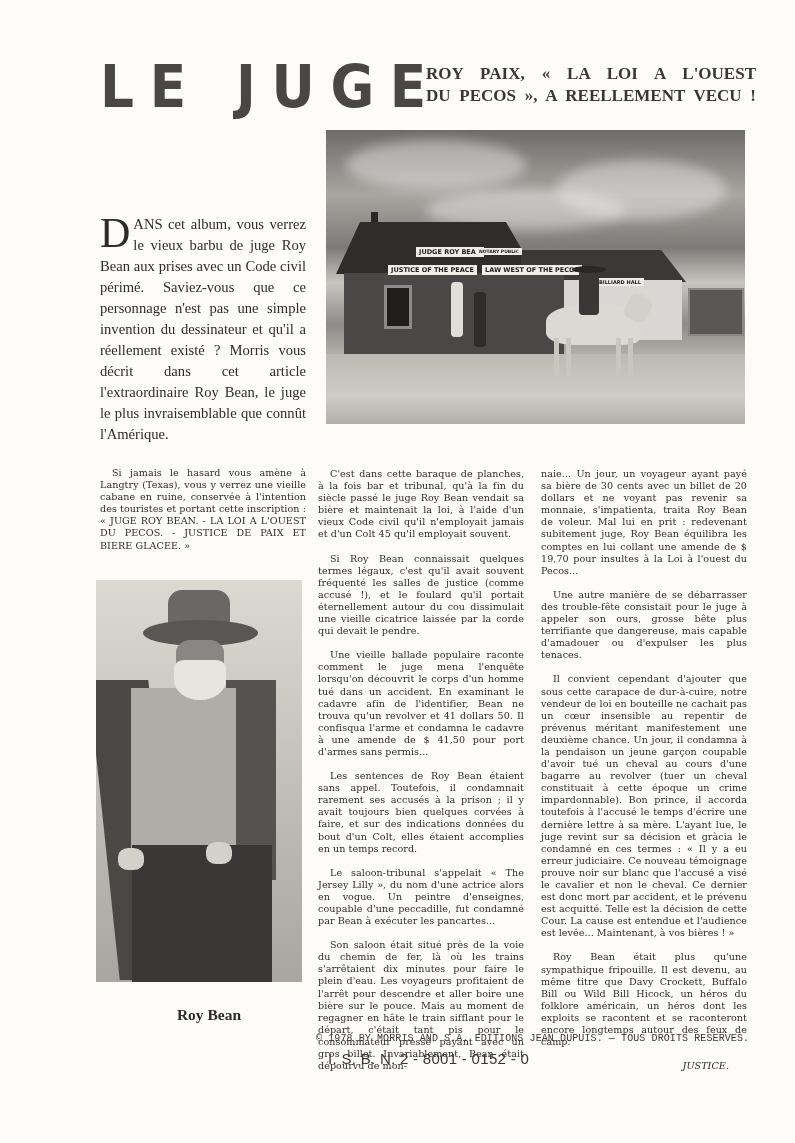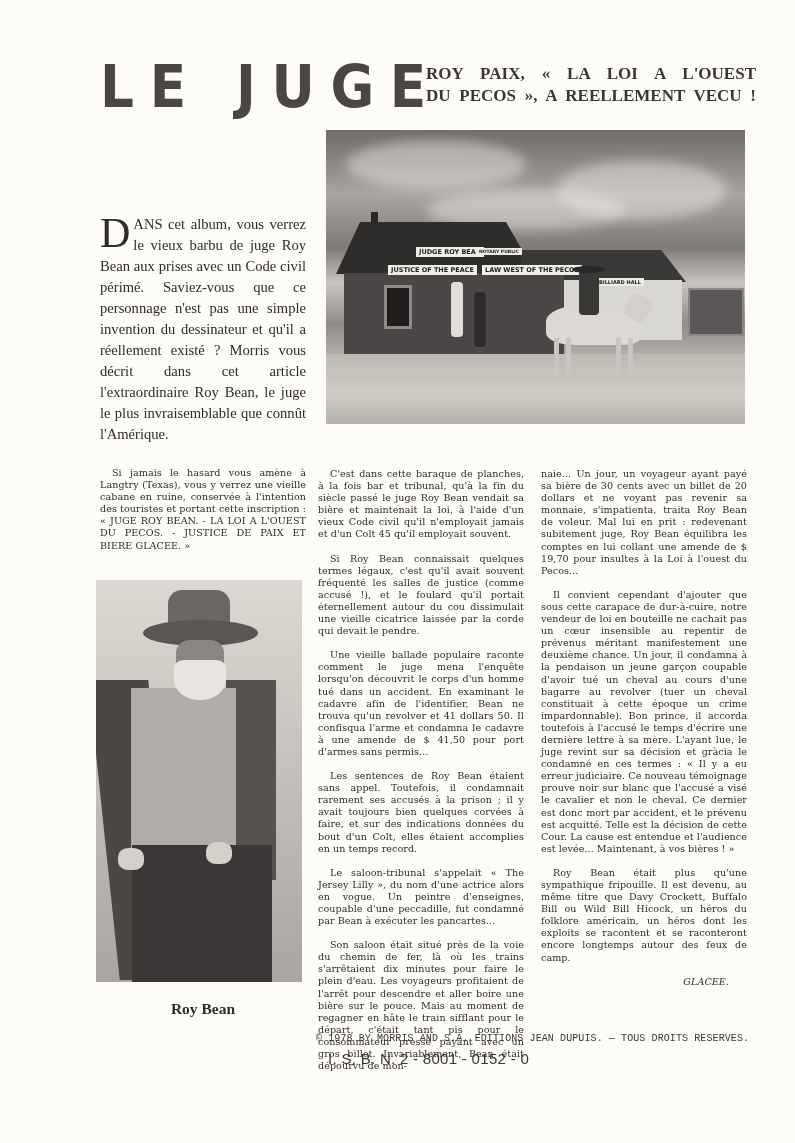--- a/index.html
+++ b/index.html
@@ -87,21 +87,21 @@
   .photo-bean .face { position:absolute; left: 80px; top: 60px; width: 48px; height: 42px; background:#8a8683; border-radius: 30% 30% 40% 40%; }
   .photo-bean .beard { position:absolute; left: 78px; top: 80px; width: 52px; height: 40px; background:#e8e5e0; border-radius: 20% 20% 50% 50%; }
   .photo-bean .vest-l { position:absolute; left: 8px; top: 100px; width: 60px; height: 300px; background:#4b4745; transform: skewX(6deg); }
   .photo-bean .vest-r { position:absolute; left: 130px; top: 100px; width: 50px; height: 200px; background:#565250; }
   .photo-bean .shirt { position:absolute; left: 35px; top: 108px; width: 105px; height: 160px; background:#b0aca7; }
   .photo-bean .trousers { position:absolute; left: 36px; top: 265px; width: 140px; height: 140px; background:#3a3736; }
   .photo-bean .hand { position:absolute; width: 26px; height: 22px; background:#d4d0ca; border-radius: 40%; }
 
   .caption-bean {
     position: absolute; left: 96px; top: 996px; width: 206px; text-align: center;
-    font-family: "Liberation Serif", serif; font-weight: bold; font-size: 15.5px; color:#2f2b29; margin:4px;
+    font-family: "Liberation Serif", serif; font-weight: bold; font-size: 15.5px; color:#2f2b29; margin:10px;
   }
 
   
   .copyright {
     position: absolute; left: 316px; top: 1033px;
     font-family: Liberation Mono, monospace; font-size: 10px; color:#3a3633; letter-spacing: 0.1px;
   }
   .isbn {
     position: absolute; left: 328px; top: 1050px;
     font-family: "Liberation Sans", sans-serif; font-size: 15px; color:#3a3633; letter-spacing: 0.3px;
@@ -173,20 +173,21 @@
     <p>C'est dans cette baraque de planches, à la fois bar et tribunal, qu'à la fin du siècle passé le juge Roy Bean vendait sa bière et maintenait la loi, à l'aide d'un vieux Code civil qu'il n'employait jamais et d'un Colt 45 qu'il employait souvent.</p>
     <p>Si Roy Bean connaissait quelques termes légaux, c'est qu'il avait souvent fréquenté les salles de justice (comme accusé !), et le foulard qu'il portait éternellement autour du cou dissimulait une vieille cicatrice laissée par la corde qui devait le pendre.</p>
     <p>Une vieille ballade populaire raconte comment le juge mena l'enquête lorsqu'on découvrit le corps d'un homme tué dans un accident. En examinant le cadavre afin de l'identifier, Bean ne trouva qu'un revolver et 41 dollars 50. Il confisqua l'arme et condamna le cadavre à une amende de $ 41,50 pour port d'armes sans permis...</p>
     <p>Les sentences de Roy Bean étaient sans appel. Toutefois, il condamnait rarement ses accusés à la prison ; il y avait toujours bien quelques corvées à faire, et sur des indications données du bout d'un Colt, elles étaient accomplies en un temps record.</p>
     <p>Le saloon-tribunal s'appelait « The Jersey Lilly », du nom d'une actrice alors en vogue. Un peintre d'enseignes, coupable d'une peccadille, fut condamné par Bean à exécuter les pancartes...</p>
     <p>Son saloon était situé près de la voie du chemin de fer, là où les trains s'arrêtaient dix minutes pour faire le plein d'eau. Les voyageurs profitaient de l'arrêt pour descendre et aller boire une bière sur le pouce. Mais au moment de regagner en hâte le train sifflant pour le départ, c'était tant pis pour le consommateur pressé payant avec un gros billet. Invariablement, Bean était dépourvu de mon-</p>
   </div>
 
   <div class="col col-3">
     <p class="first">naie... Un jour, un voyageur ayant payé sa bière de 30 cents avec un billet de 20 dollars et ne voyant pas revenir sa monnaie, s'impatienta, traita Roy Bean de voleur. Mal lui en prit : redevenant subitement juge, Roy Bean équilibra les comptes en lui collant une amende de $ 19,70 pour insultes à la Loi à l'ouest du Pecos...</p>
+    <p>Une autre manière de se débarrasser des trouble-fête consistait pour le juge à appeler son ours, grosse bête plus terrifiante que dangereuse, mais capable d'amadouer ou d'expulser les plus tenaces.</p>
     <p>Il convient cependant d'ajouter que sous cette carapace de dur-à-cuire, notre vendeur de loi en bouteille ne cachait pas un cœur insensible au repentir de prévenus méritant manifestement une deuxième chance. Un jour, il condamna à la pendaison un jeune garçon coupable d'avoir tué un cheval au cours d'une bagarre au revolver (tuer un cheval constituait à cette époque un crime impardonnable). Bon prince, il accorda toutefois à l'accusé le temps d'écrire une dernière lettre à sa mère. L'ayant lue, le juge revint sur sa décision et gràcia le condamné en ces termes : « Il y a eu erreur judiciaire. Ce nouveau témoignage prouve noir sur blanc que l'accusé a visé le cavalier et non le cheval. Ce dernier est donc mort par accident, et le prévenu est acquitté. Telle est la décision de cette Cour. La cause est entendue et l'audience est levée... Maintenant, à vos bières ! »</p>
     <p>Roy Bean était plus qu'une sympathique fripouille. Il est devenu, au même titre que Davy Crockett, Buffalo Bill ou Wild Bill Hicock, un héros du folklore américain, un héros dont les exploits se racontent et se raconteront encore longtemps autour des feux de camp.</p>
-    <div class="signature">GLACEE.</div>
+    <div class="signature">JUSTICE.</div>
   </div>
 
   <div class="copyright">© 1978 BY MORRIS AND S.A. EDITIONS JEAN DUPUIS. — TOUS DROITS RESERVES.</div>
   <div class="isbn">I. S. B. N. 2 - 8001 - 0152 - 0</div>
 </div>
 
 </body></html>

